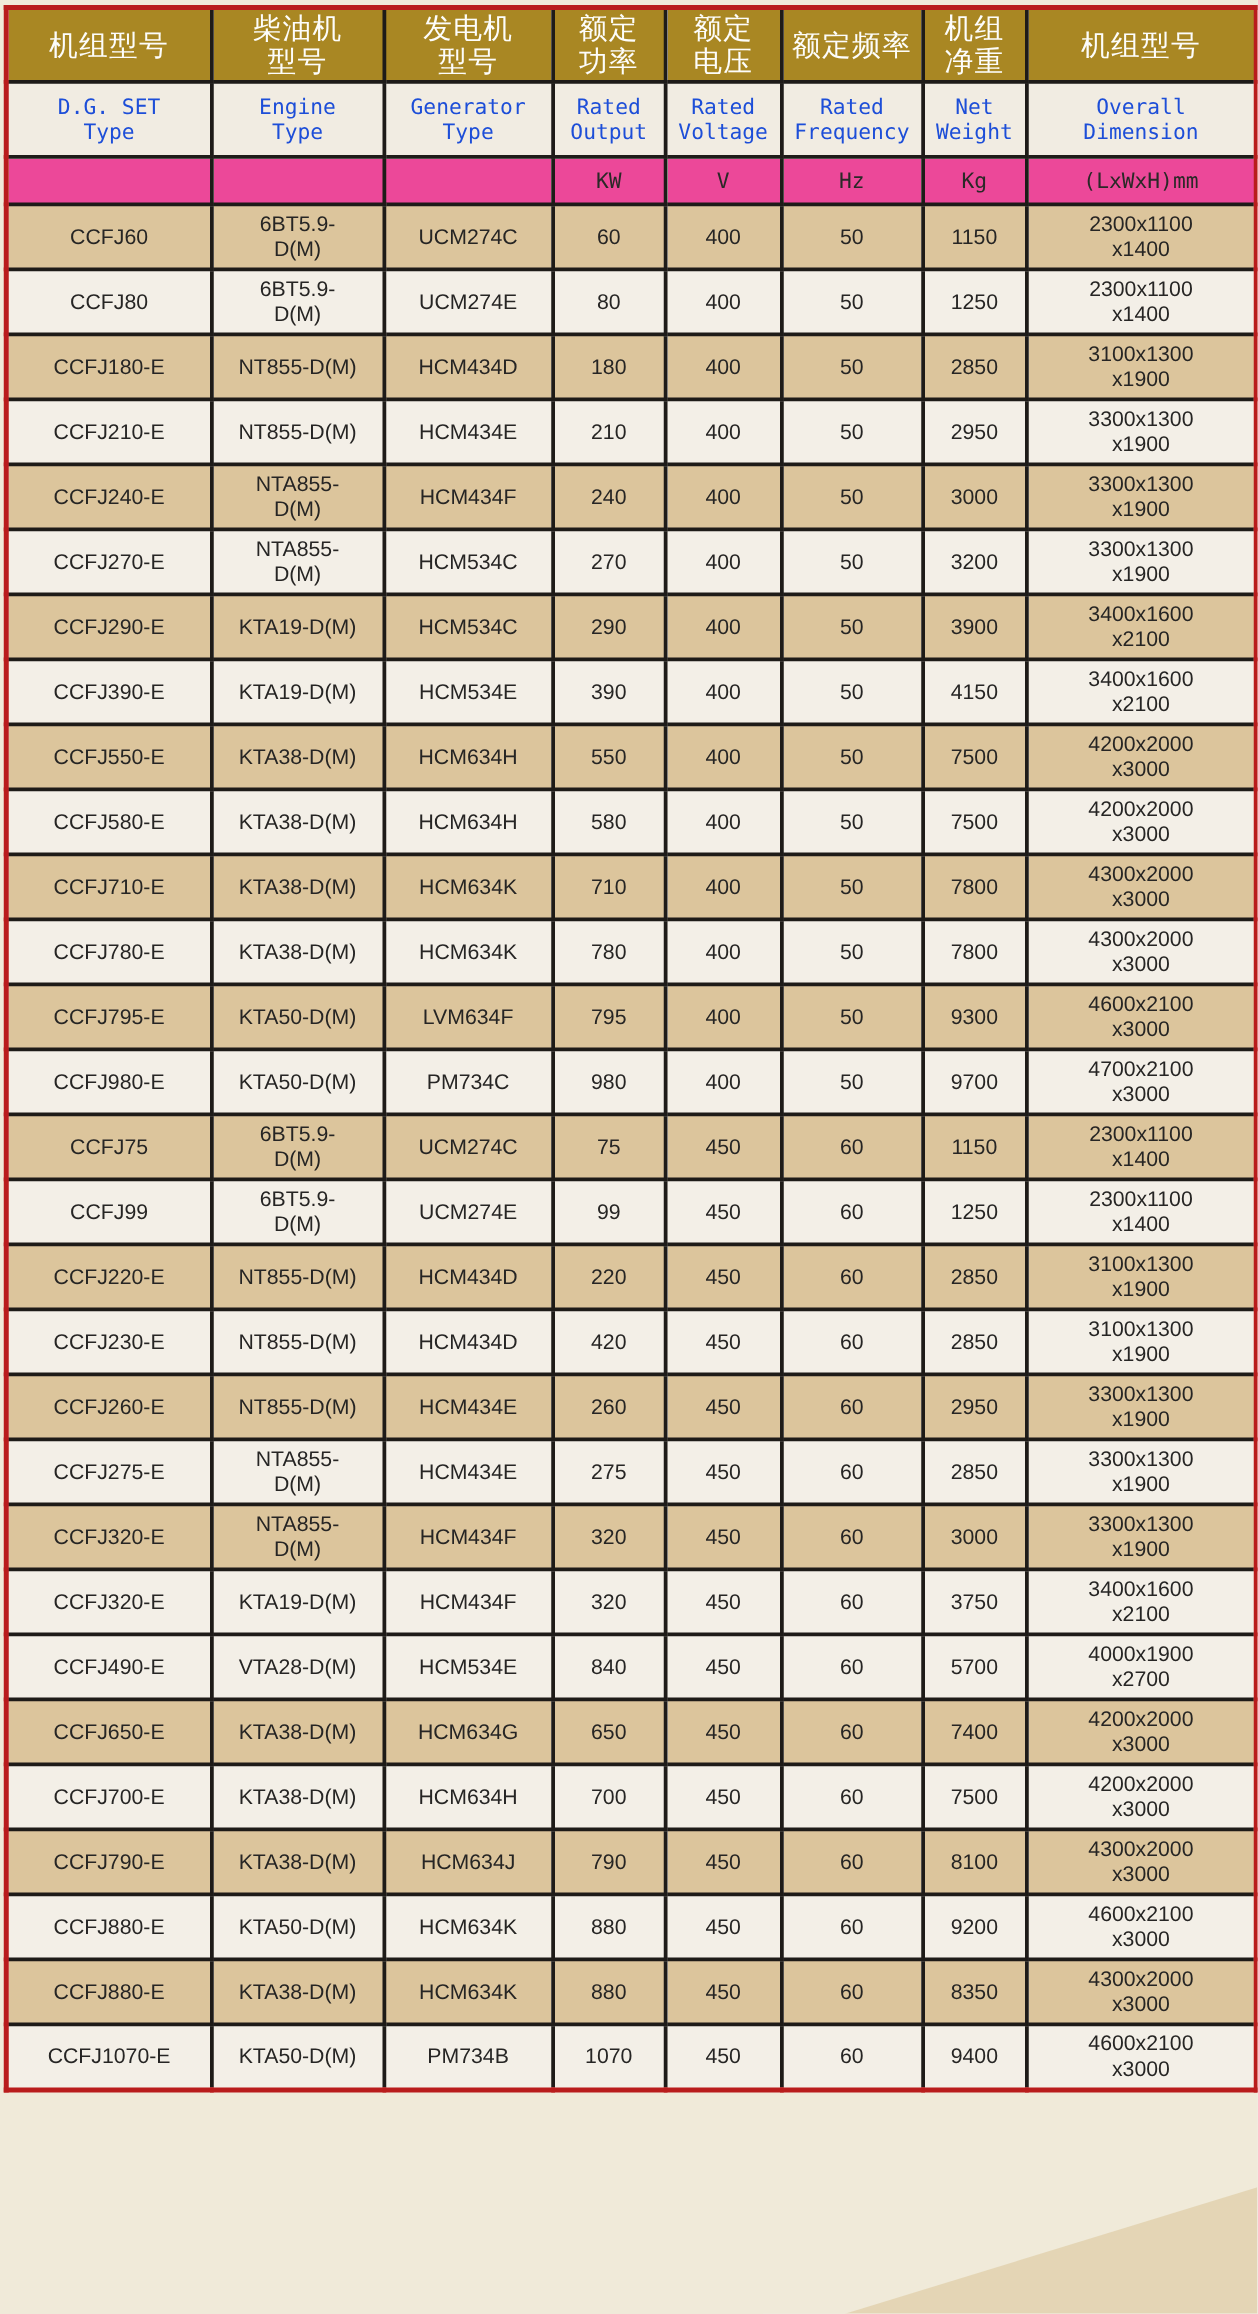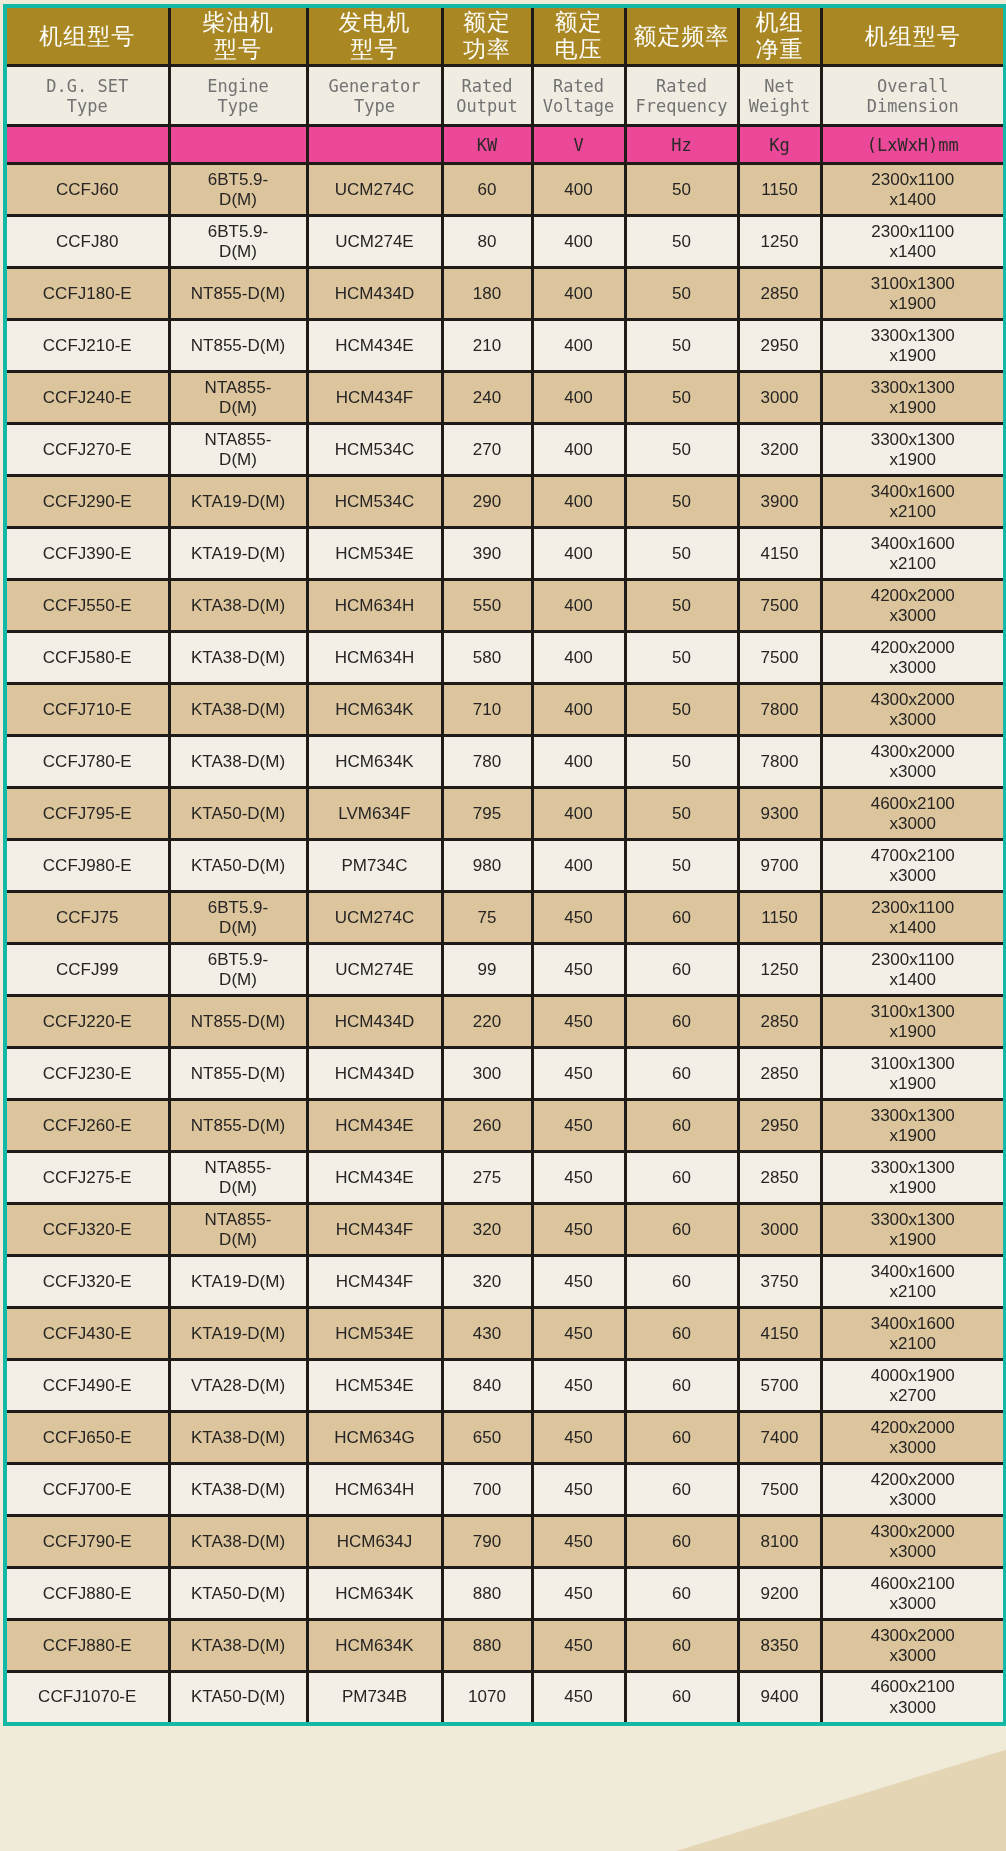--- a/index.html
+++ b/index.html
@@ -20,38 +20,38 @@
   }
   table.spec th, table.spec td{
     border:3px solid #1e1b18;
     text-align:center;
     vertical-align:middle;
     padding:1px 2px;
     overflow:hidden;
     white-space:pre-line;
     line-height:1.18;
   }
-  table.spec{border:4px solid #14b8a6;padding-left:20px;}
+  table.spec{border:4px solid #b91c1c;padding-left:20px;}
   
   col.c1{width:164px}col.c2{width:138px}col.c3{width:135px}col.c4{width:90px}
   col.c5{width:93px}col.c6{width:113px}col.c7{width:83px}col.c8{width:184px}
   
   tr.r-zh{height:58px;}
   tr.r-zh th{
     background:#a98723;
     color:#fdfdfb;
     font-size:23px;
     font-weight:500;
     letter-spacing:1px;
     font-family:"Liberation Sans", sans-serif;
   }
   tr.r-en{height:60px;}
   tr.r-en th{
     background:#f1ece2;
-    color:#737373;
+    color:#1d4ed8;
     font-size:17px;
     font-weight:500;
     font-family:"DejaVu Sans Mono", monospace;
   }
   tr.r-unit{height:38px;}
   tr.r-unit th{
     background:#ec4899;
     color:#2a2927;
     font-size:17px;
     font-weight:500;
@@ -323,21 +323,21 @@
           <td>450</td>
           <td>60</td>
           <td>2850</td>
           <td>3100x1300
 x1900</td>
         </tr>
         <tr class="light">
           <td>CCFJ230-E</td>
           <td>NT855-D(M)</td>
           <td>HCM434D</td>
-          <td>300</td>
+          <td>420</td>
           <td>450</td>
           <td>60</td>
           <td>2850</td>
           <td>3100x1300
 x1900</td>
         </tr>
         <tr class="tan">
           <td>CCFJ260-E</td>
           <td>NT855-D(M)</td>
           <td>HCM434E</td>
@@ -373,31 +373,20 @@
 x1900</td>
         </tr>
         <tr class="light">
           <td>CCFJ320-E</td>
           <td>KTA19-D(M)</td>
           <td>HCM434F</td>
           <td>320</td>
           <td>450</td>
           <td>60</td>
           <td>3750</td>
-          <td>3400x1600
-x2100</td>
-        </tr>
-        <tr class="tan">
-          <td>CCFJ430-E</td>
-          <td>KTA19-D(M)</td>
-          <td>HCM534E</td>
-          <td>430</td>
-          <td>450</td>
-          <td>60</td>
-          <td>4150</td>
           <td>3400x1600
 x2100</td>
         </tr>
         <tr class="light">
           <td>CCFJ490-E</td>
           <td>VTA28-D(M)</td>
           <td>HCM534E</td>
           <td>840</td>
           <td>450</td>
           <td>60</td>

